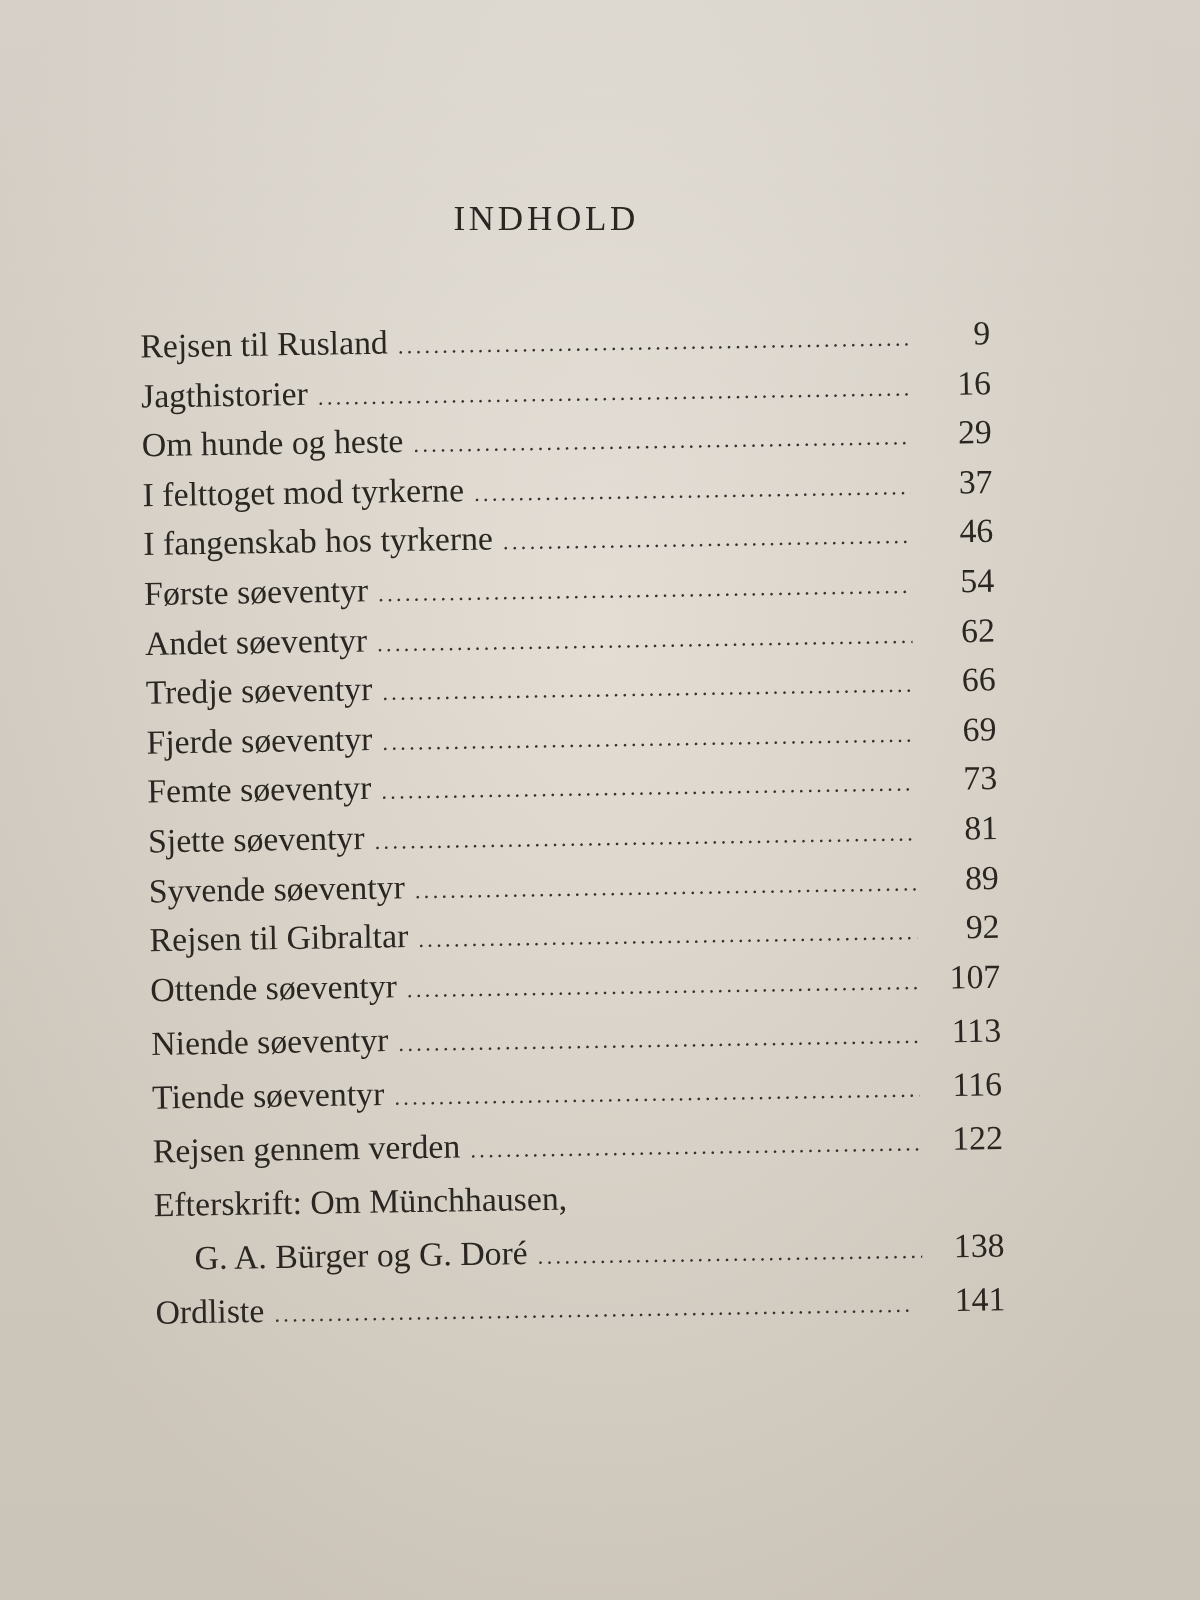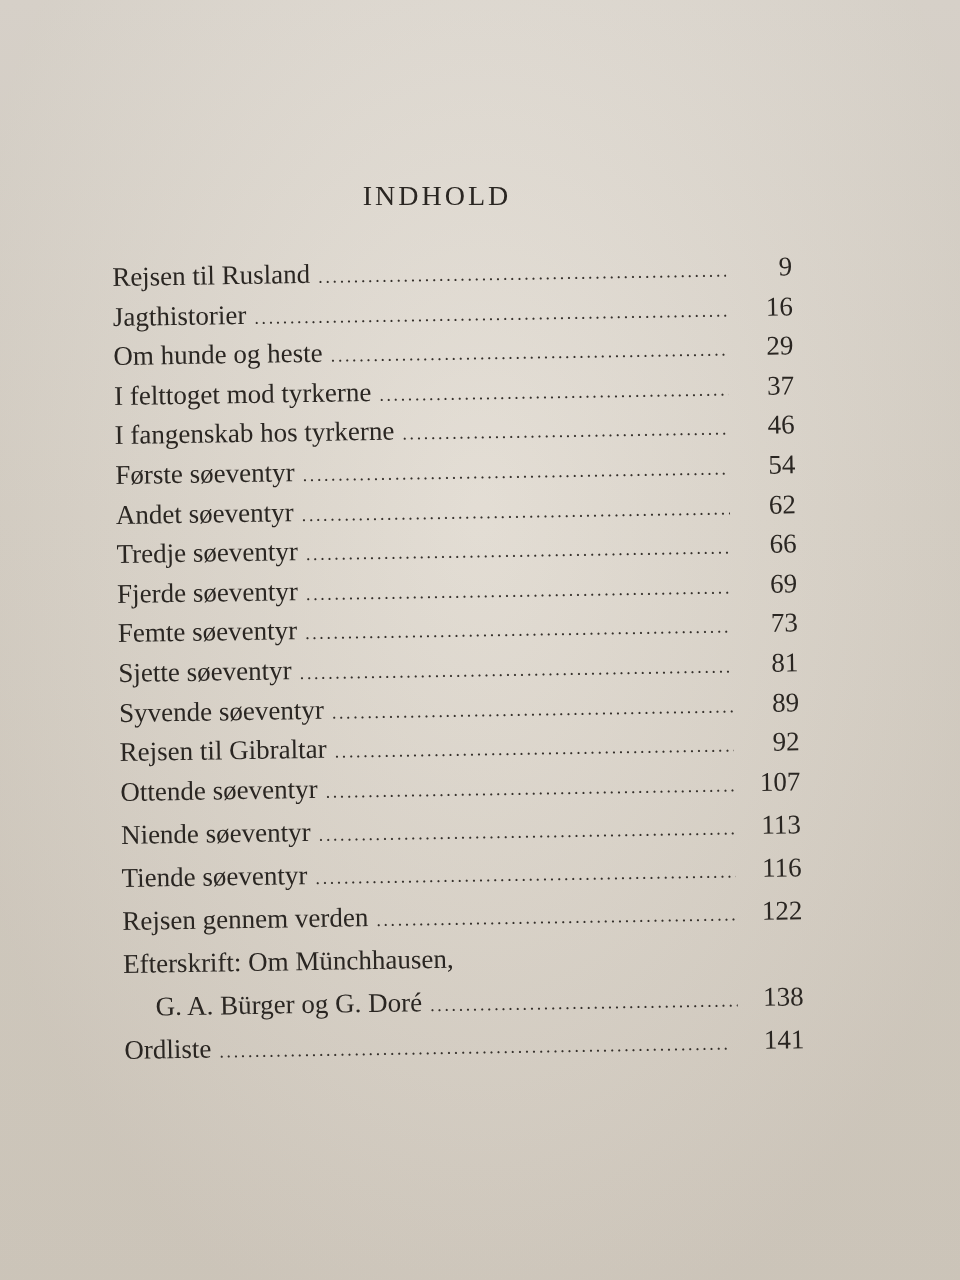--- a/index.html
+++ b/index.html
@@ -9,21 +9,21 @@
     font-family: "Liberation Serif", "DejaVu Serif", serif;
     color: #2a2622;
     position: relative;
   }
   .page-shade {
     position: absolute; inset: 0;
     background: radial-gradient(ellipse at 50% 40%, rgba(255,255,255,0.18), rgba(0,0,0,0.06) 80%);
     pointer-events: none;
   }
   .toc-title {
-    position: absolute; top: 180px; left: 0; width: 874px;
+    position: absolute; top: 160px; left: 0; width: 874px;
     text-align: center;
     font-size: 28px; letter-spacing: 3px;
   }
   .toc {
     position: absolute; top: 262px; left: 112px; width: 680px;
     transform: rotate(-0.9deg);
     transform-origin: left top;
   }
   .row {
     display: flex; align-items: baseline;

